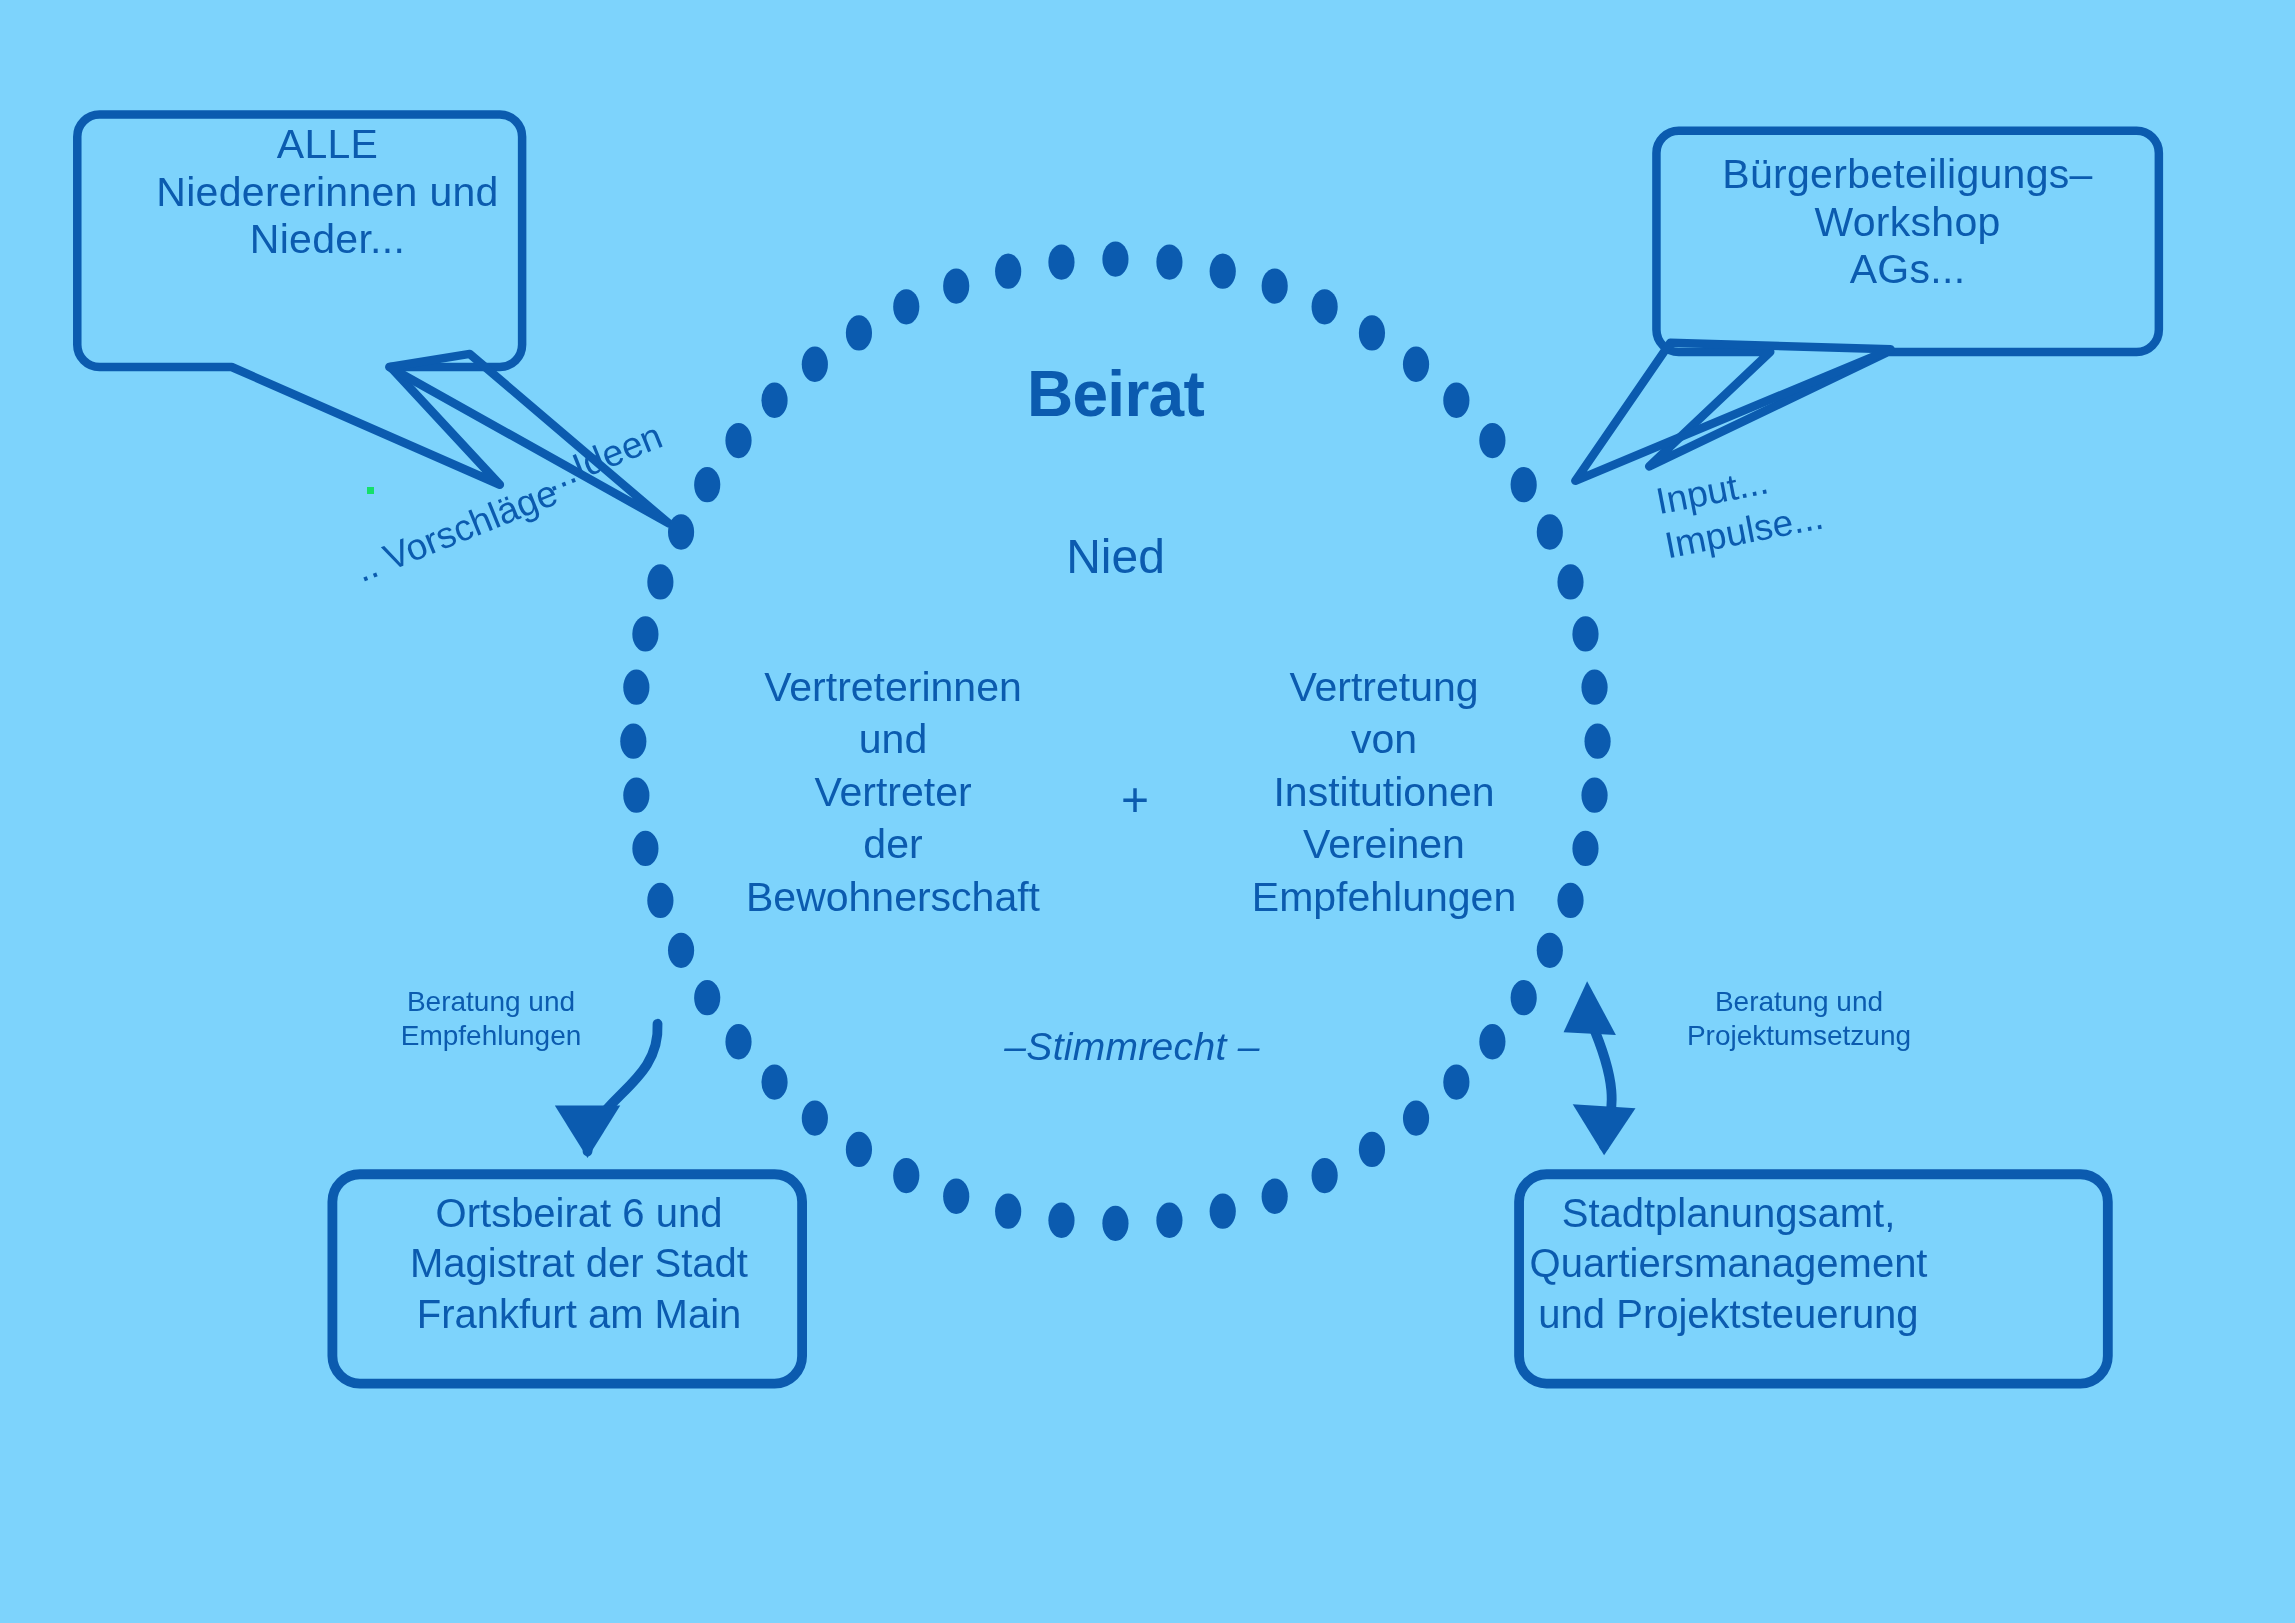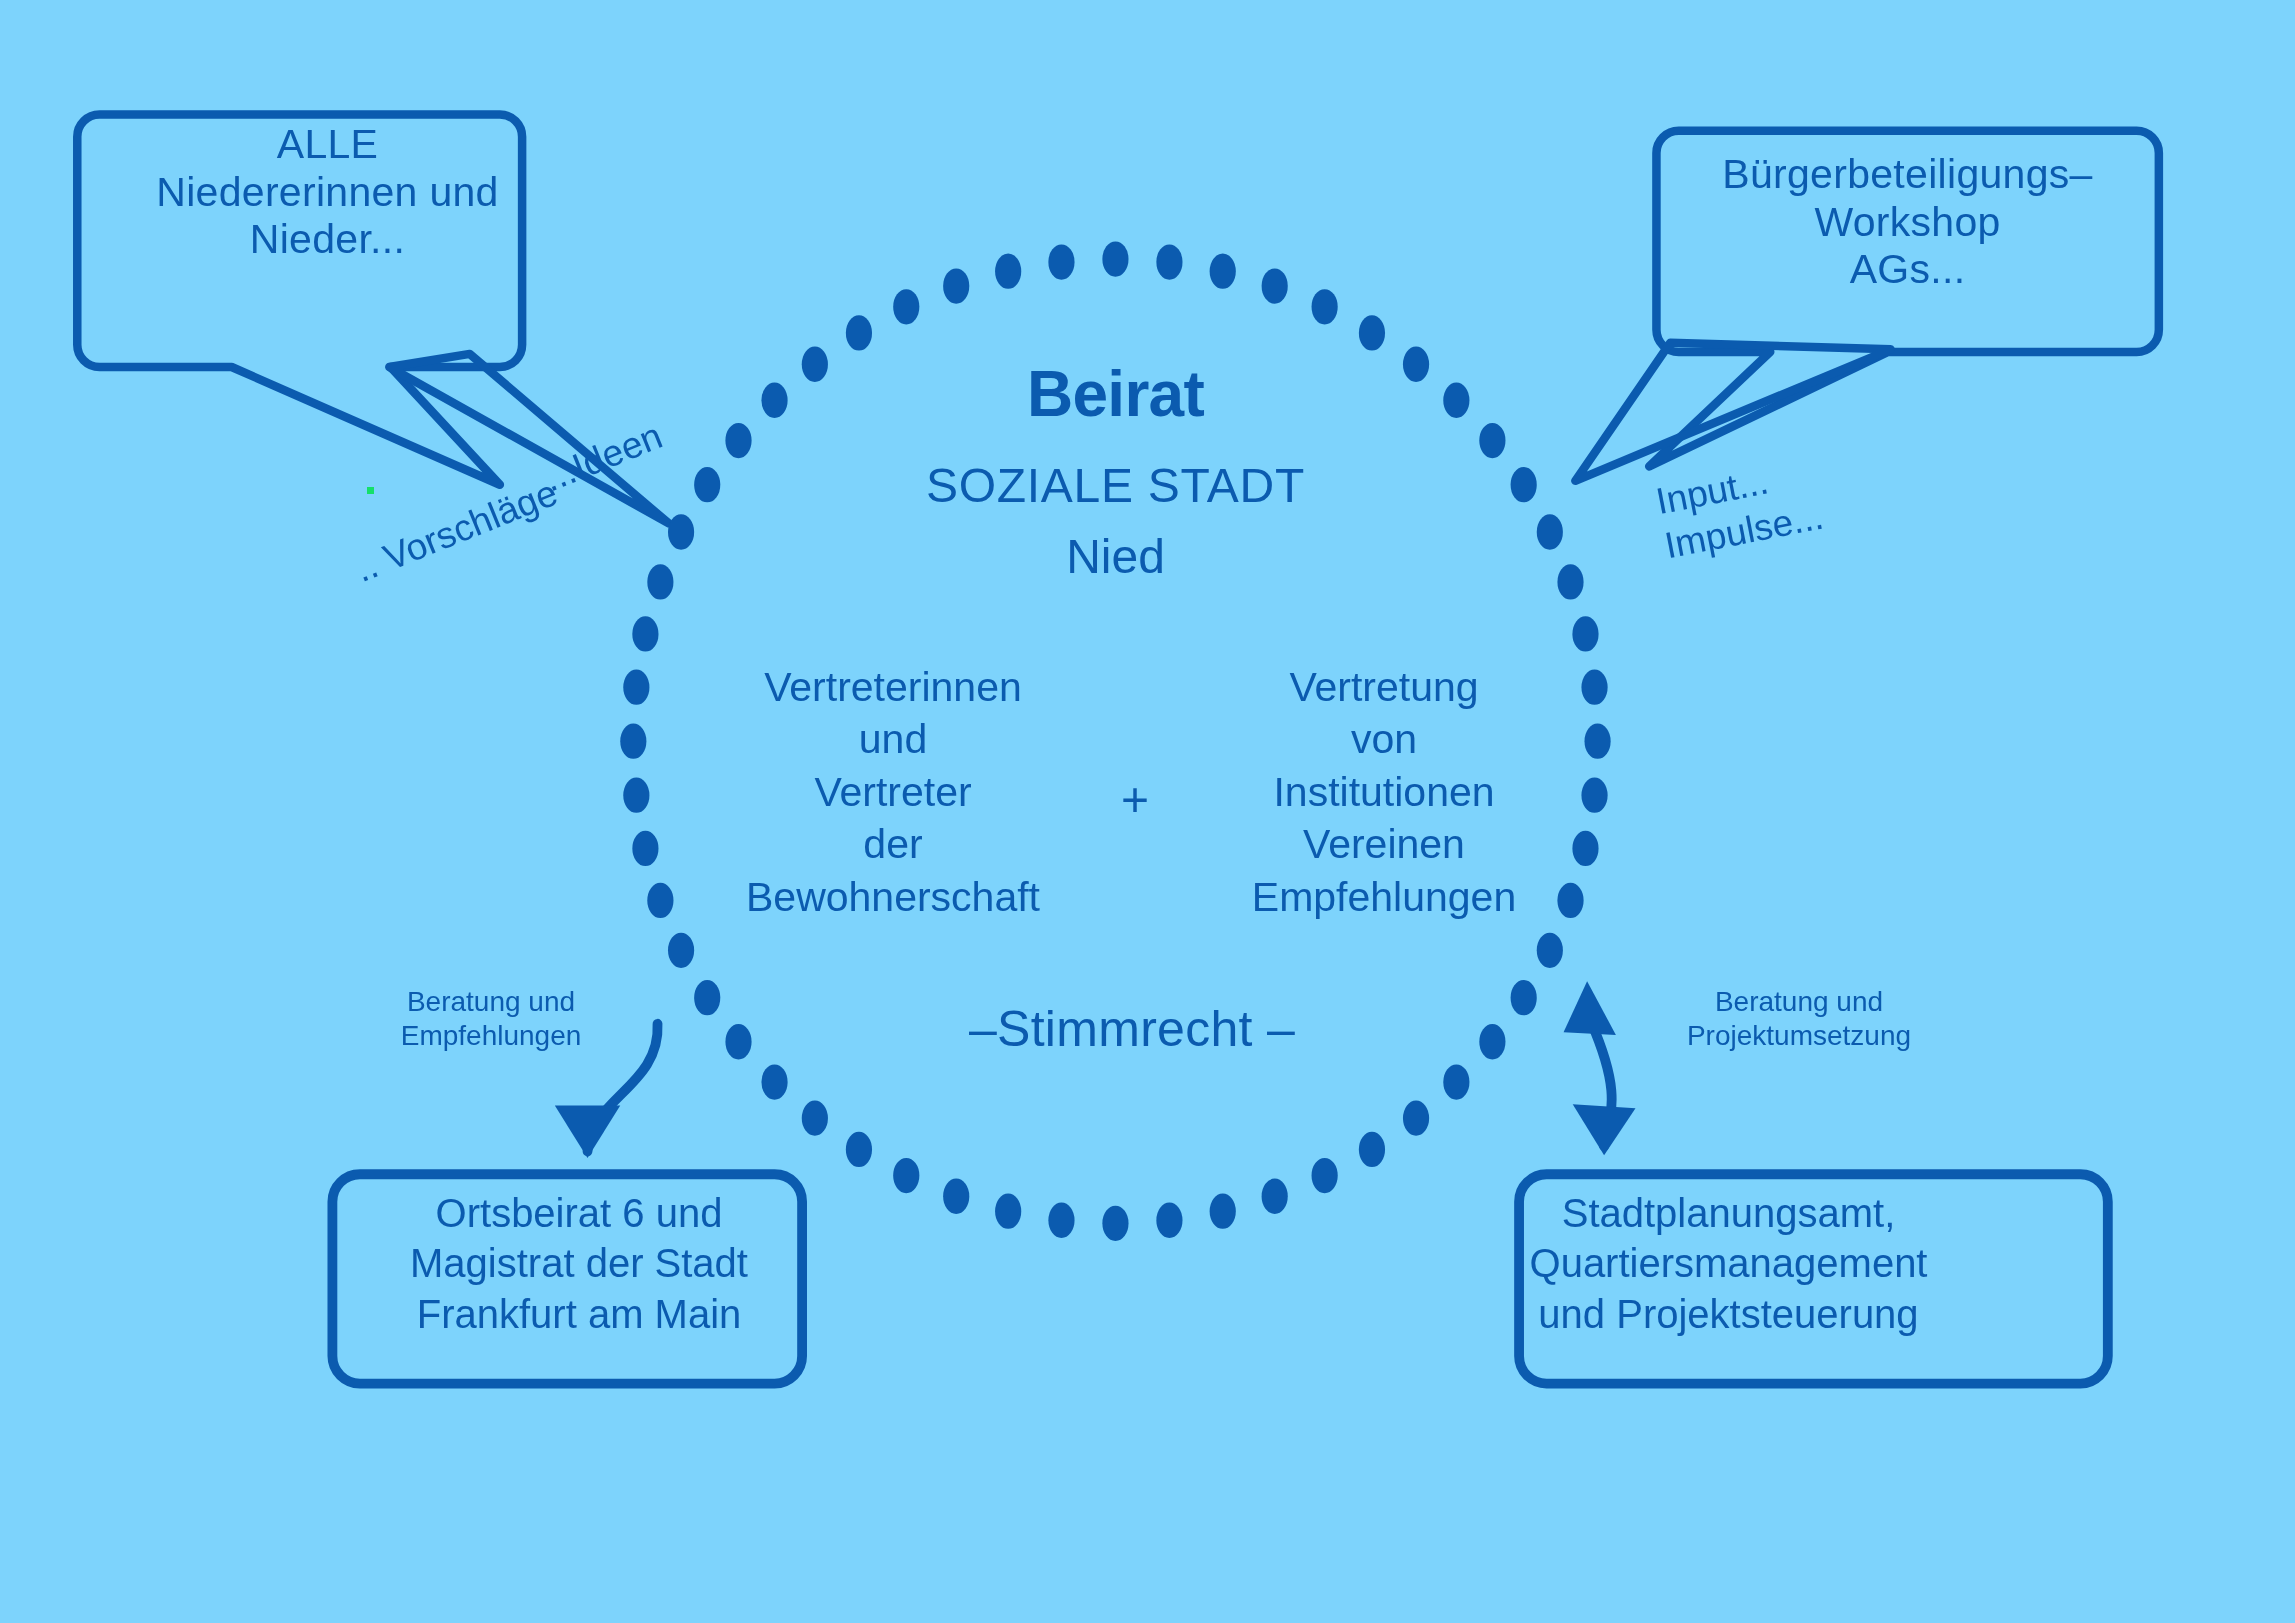--- a/index.html
+++ b/index.html
@@ -58,22 +58,22 @@
 
   
   .circle-col { font-size: 41px; line-height: 1.28; }
   #circle-col-left  { left: 690px; top: 661px; width: 406px; }
   #circle-col-right { left: 1201px; top: 661px; width: 366px; }
   #circle-plus {
     left: 1086px; top: 772px; width: 98px;
     font-size: 48px;
   }
   #circle-note {
-    left: 916px; top: 1000px; width: 432px;
-    font-size: 50px; letter-spacing: 0.3px;
+    left: 916px; top: 1024px; width: 432px;
+    font-size: 39px; letter-spacing: 0.3px; font-style: italic;
   }
 
   
   .rot-note { font-size: 37px; line-height: 1.22; }
   #note-ideen {
     left: 452px; top: 452px; width: 216px;
     transform: rotate(-22deg); transform-origin: 50% 50%;
     text-align: right;
   }
   #note-vorschlaege {
@@ -224,21 +224,20 @@
   <div class="txt bubble-text" id="bubble-left-text">ALLE
 Niedererinnen und
 Nieder...</div>
 
   <div class="txt" id="circle-title">Beirat</div>
 
   <div class="txt bubble-text" id="bubble-right-text">Bürgerbeteiligungs–
 Workshop
 AGs...</div>
 
-  <div class="txt" id="circle-sub1">SOZIALE STADT</div>
 
   <div class="txt circle-col" id="circle-col-left">Vertreterinnen
 und
 Vertreter
 der
 Bewohnerschaft</div>
 
   <div class="txt" id="circle-sub2">Nied</div>
 
   <div class="txt" id="circle-plus">+</div>

